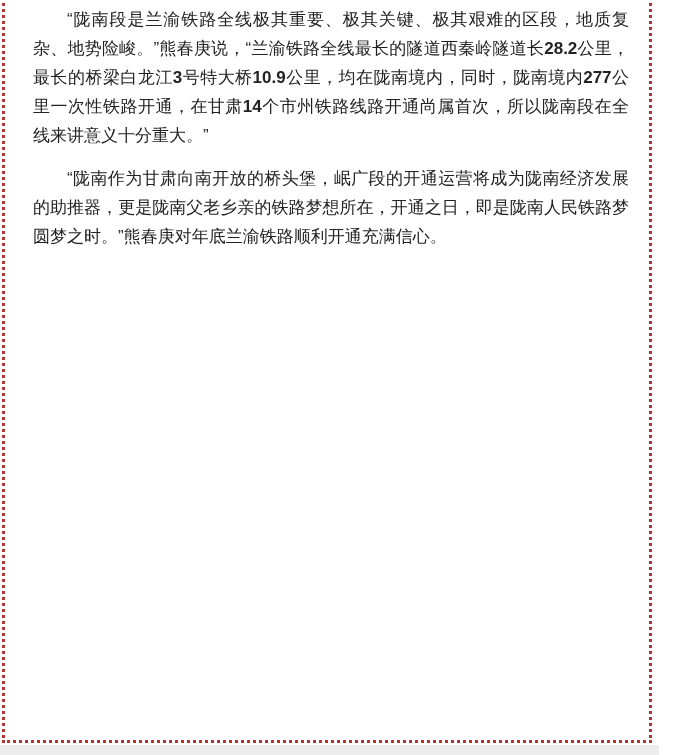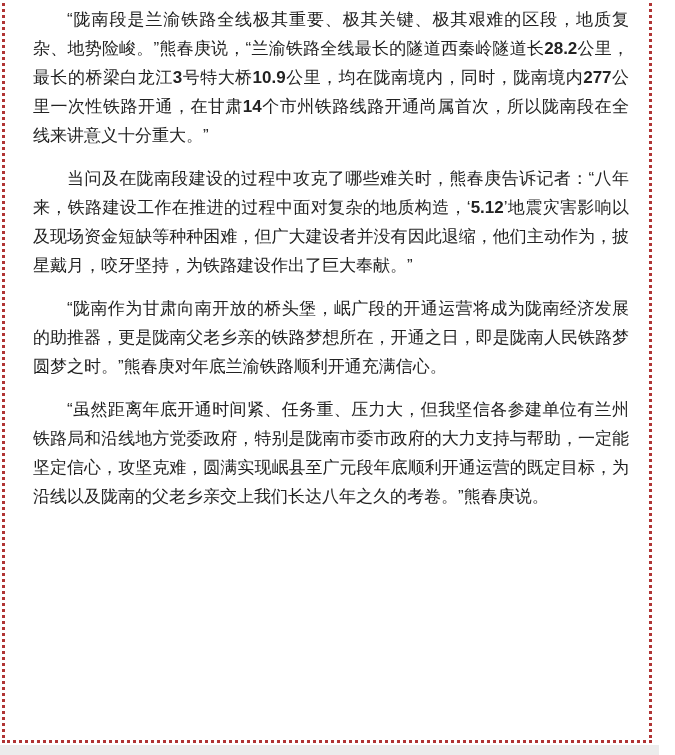--- a/index.html
+++ b/index.html
@@ -57,19 +57,17 @@
   }
   .para:first-child { margin-top: 0; }
   .para b { font-weight: bold; }
 </style>
 </head>
 <body>
 
 <div class="page">
   <div class="article-body">
       <p class="para"><span>“陇南段是兰渝铁路全线极其重要、极其关键、极其艰难的区段，地质复杂、地势险峻。”熊春庚说，“兰渝铁路全线最长的隧道西秦岭隧道长</span><b>28.2</b><span>公里，最长的桥梁白龙江</span><b>3</b><span>号特大桥</span><b>10.9</b><span>公里，均在陇南境内，同时，陇南境内</span><b>277</b><span>公里一次性铁路开通，在甘肃</span><b>14</b><span>个市州铁路线路开通尚属首次，所以陇南段在全线来讲意义十分重大。”</span></p>
-      <p class="para"><span>当问及在陇南段建设的过程中攻克了哪些难关时，熊春庚告诉记者：“八年来，铁路建设工作在推进的过程中面对复杂的地质构造，‘</span><b>5.12</b><span>’地震灾害影响以及现场资金短缺等种种困难，但广大建设者并没有因此退缩，他们主动作为，披星戴月，咬牙坚持，为铁路建设作出了巨大奉献。”</span></p>
       <p class="para"><span>“陇南作为甘肃向南开放的桥头堡，岷广段的开通运营将成为陇南经济发展的助推器，更是陇南父老乡亲的铁路梦想所在，开通之日，即是陇南人民铁路梦圆梦之时。”熊春庚对年底兰渝铁路顺利开通充满信心。</span></p>
-      <p class="para"><span>“虽然距离年底开通时间紧、任务重、压力大，但我坚信各参建单位有兰州铁路局和沿线地方党委政府，特别是陇南市委市政府的大力支持与帮助，一定能坚定信心，攻坚克难，圆满实现岷县至广元段年底顺利开通运营的既定目标，为沿线以及陇南的父老乡亲交上我们长达八年之久的考卷。”熊春庚说。</span></p>
     </div>
   <div class="page-border"></div>
   <div class="bottom-strip"></div>
 </div>
 
 </body></html>

